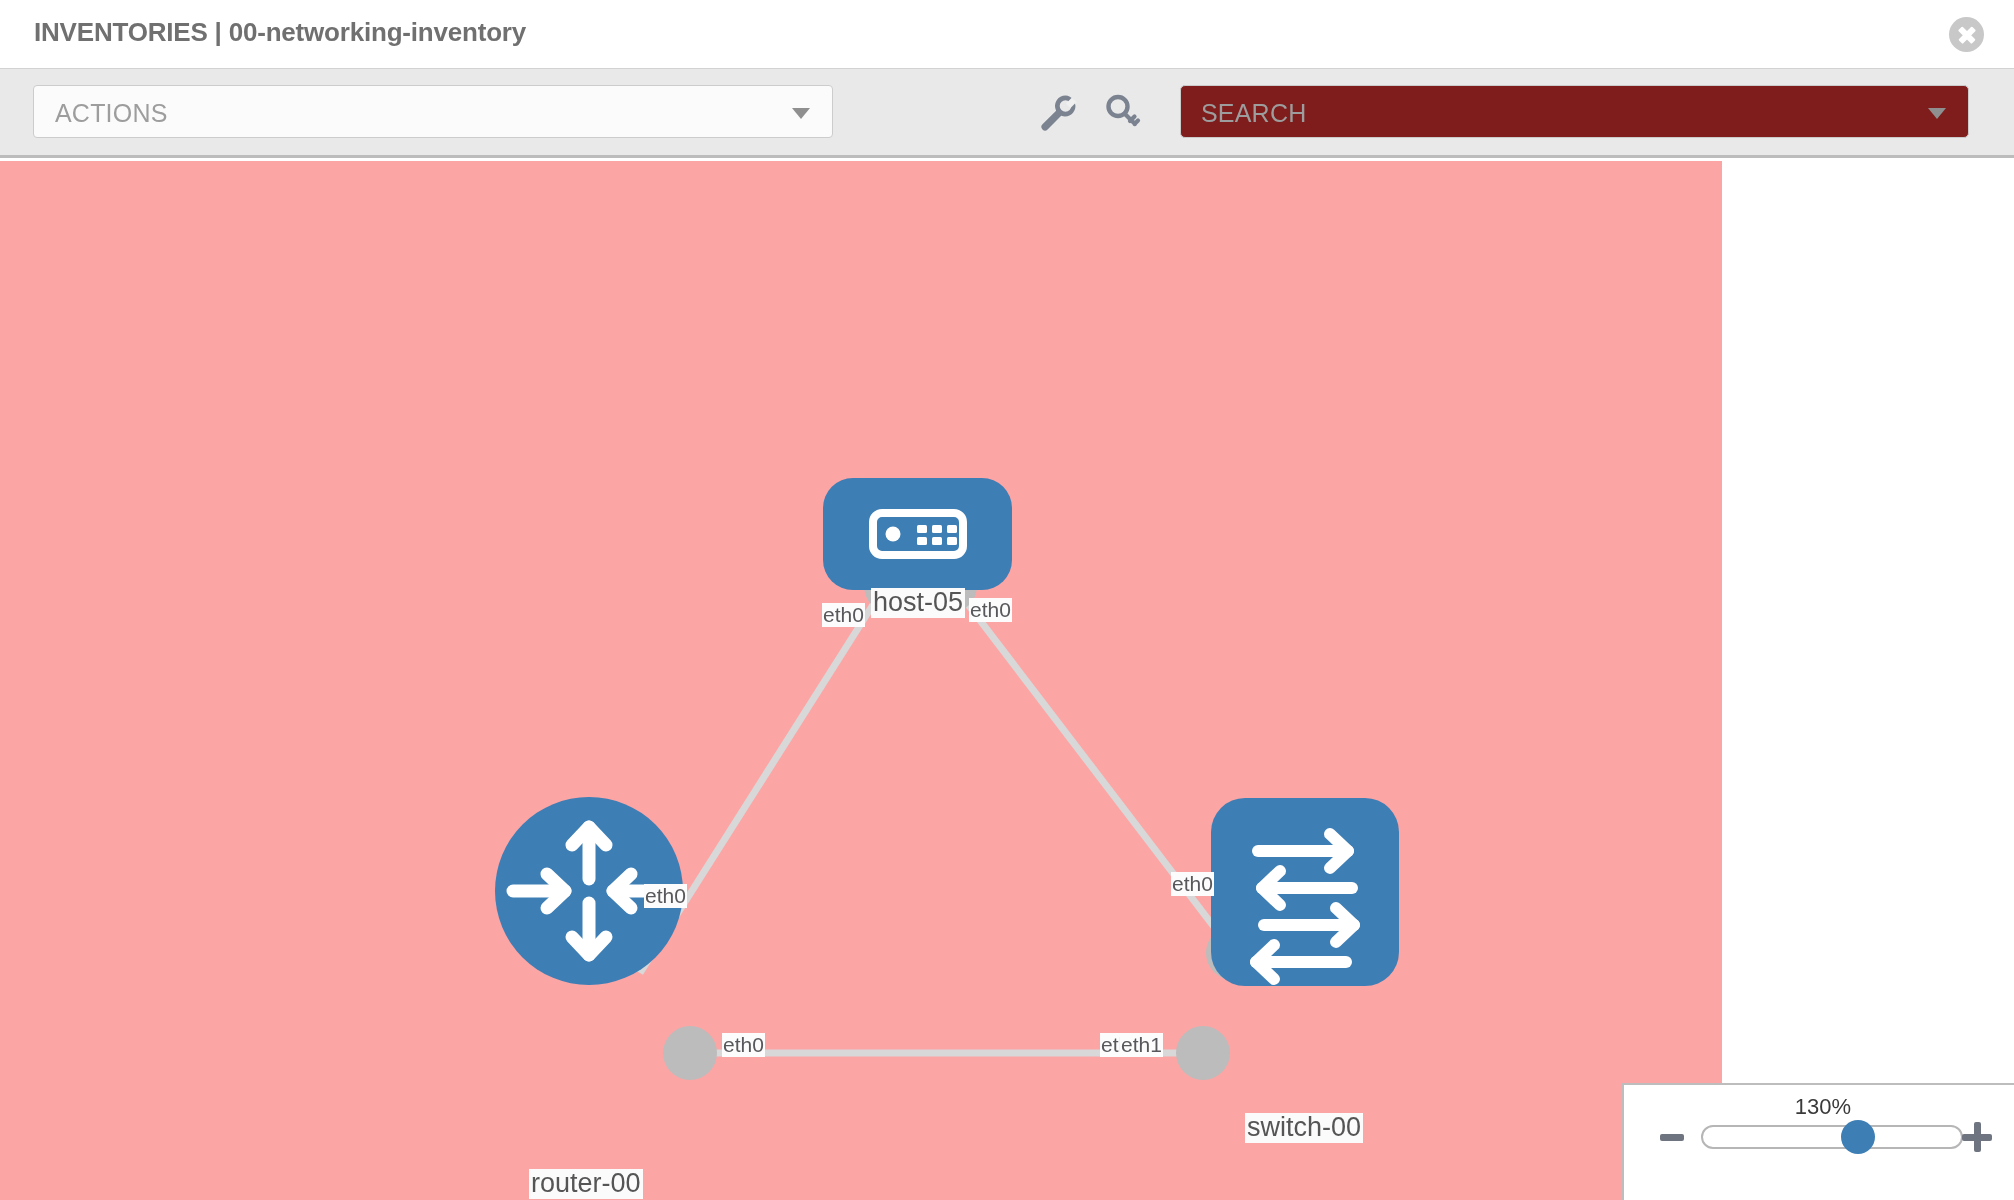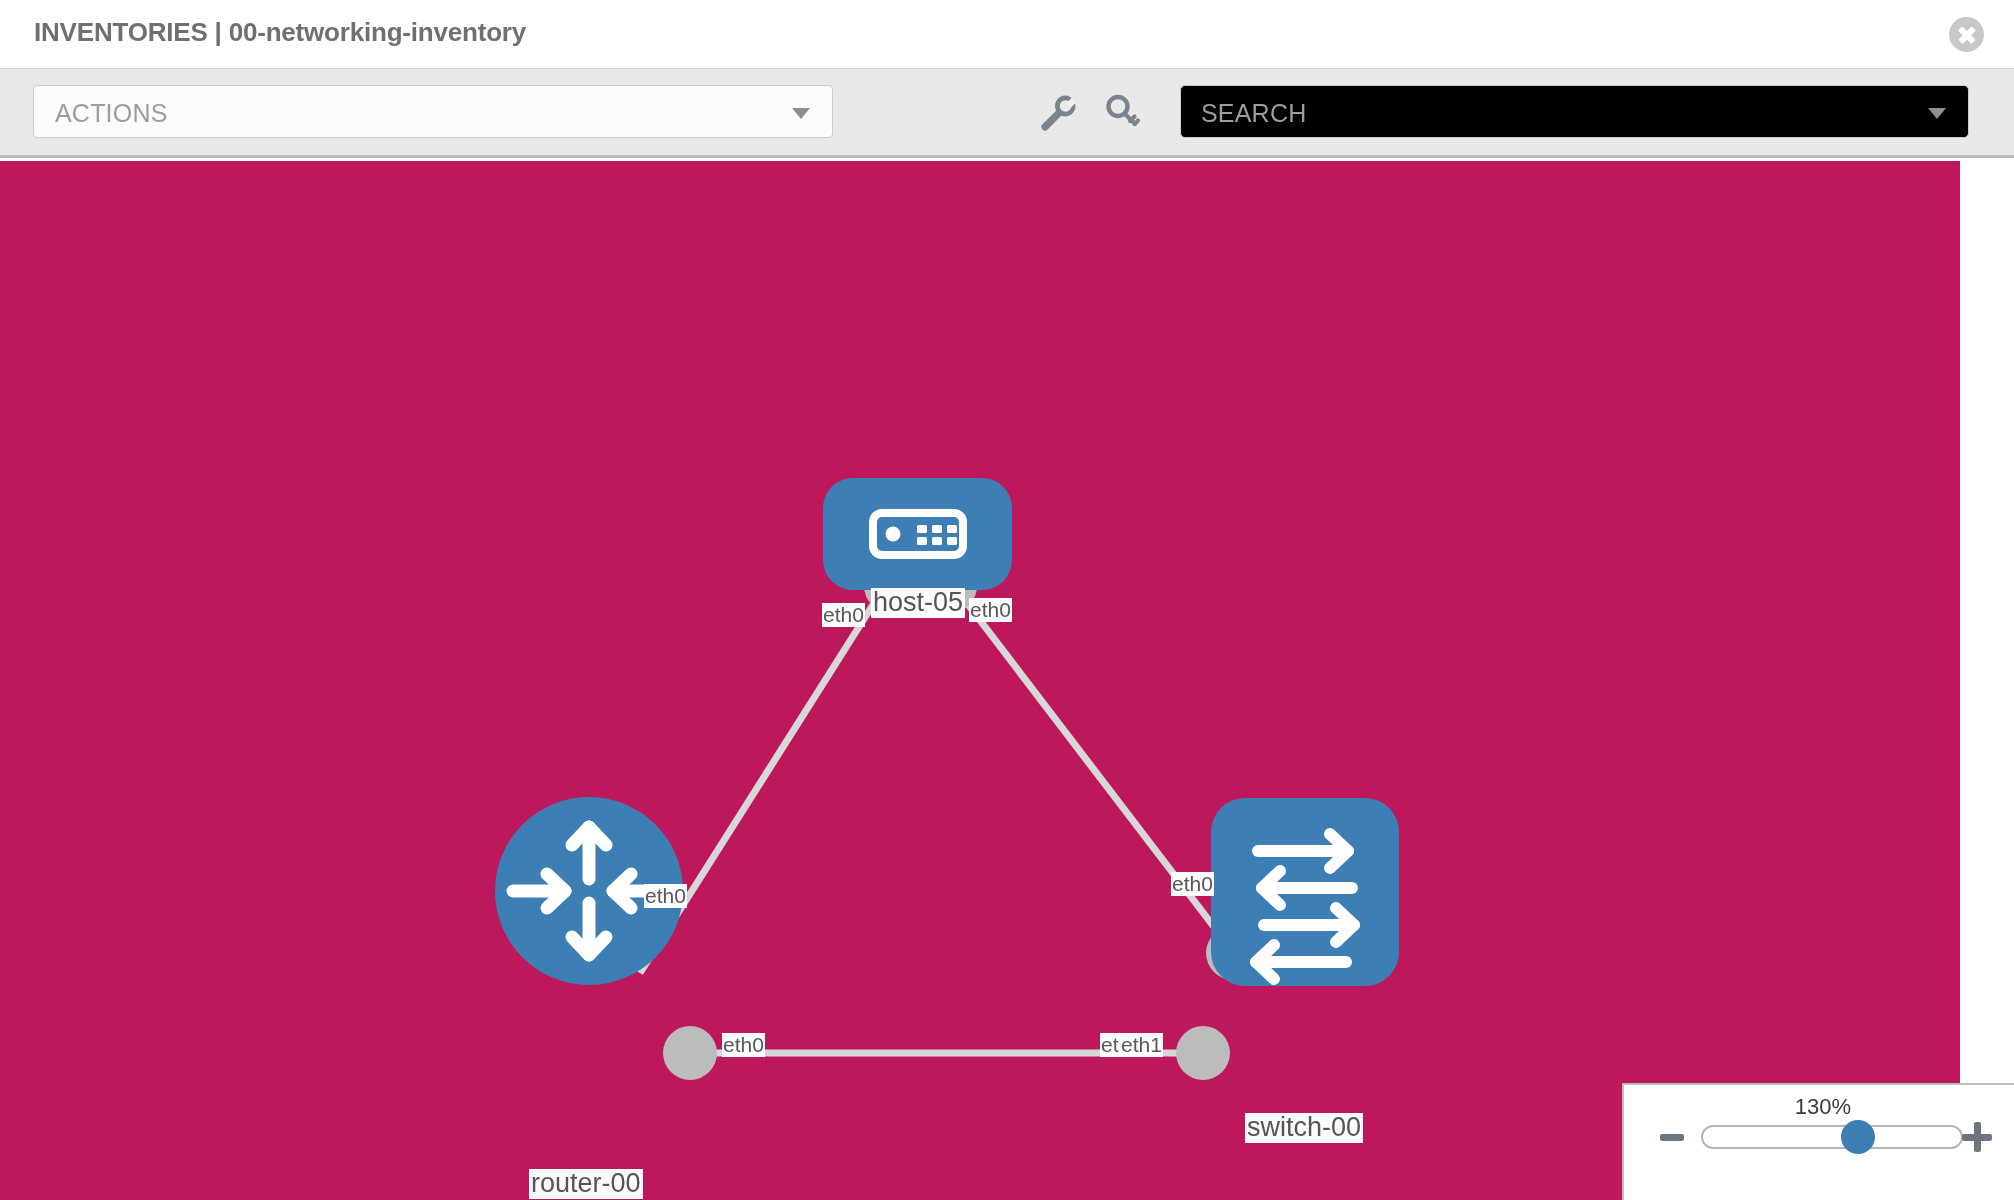--- a/index.html
+++ b/index.html
@@ -60,33 +60,33 @@
   }
   .tool-icon {
     position: absolute; top: 22px; width: 42px; height: 42px; cursor: pointer;
   }
   .tool-icon.wrench { left: 1035px; }
   .tool-icon.key { left: 1101px; }
 
   .search-box {
     position: absolute; left: 1180px; top: 16px;
     width: 789px; height: 53px;
-    background: #000000;
+    background: #7f1d1d;
     border: 1px solid #cbcbcb; border-radius: 5px;
     cursor: text;
   }
   .search-box .label {
     position: absolute; left: 20px; top: 13px;
     font-size: 25px; color: #9d9d9d; letter-spacing: 0.2px;
   }
 
   
   .canvas {
-    position: absolute; left: 0; top: 161px; width: 1960px; height: 1039px;
-    background: #be185d; overflow: hidden;
+    position: absolute; left: 0; top: 161px; width: 1722px; height: 1039px;
+    background: #fca5a5; overflow: hidden;
   }
   .topology-svg { position: absolute; left: 0; top: 0; width: 2014px; height: 1039px; }
 
   
   .node-label {
     position: absolute; font-size: 27px; color: #555555;
     background: #fbfbfb; white-space: nowrap;
     padding: 0 2px; line-height: 1.1;
   }
   .iface-label {

